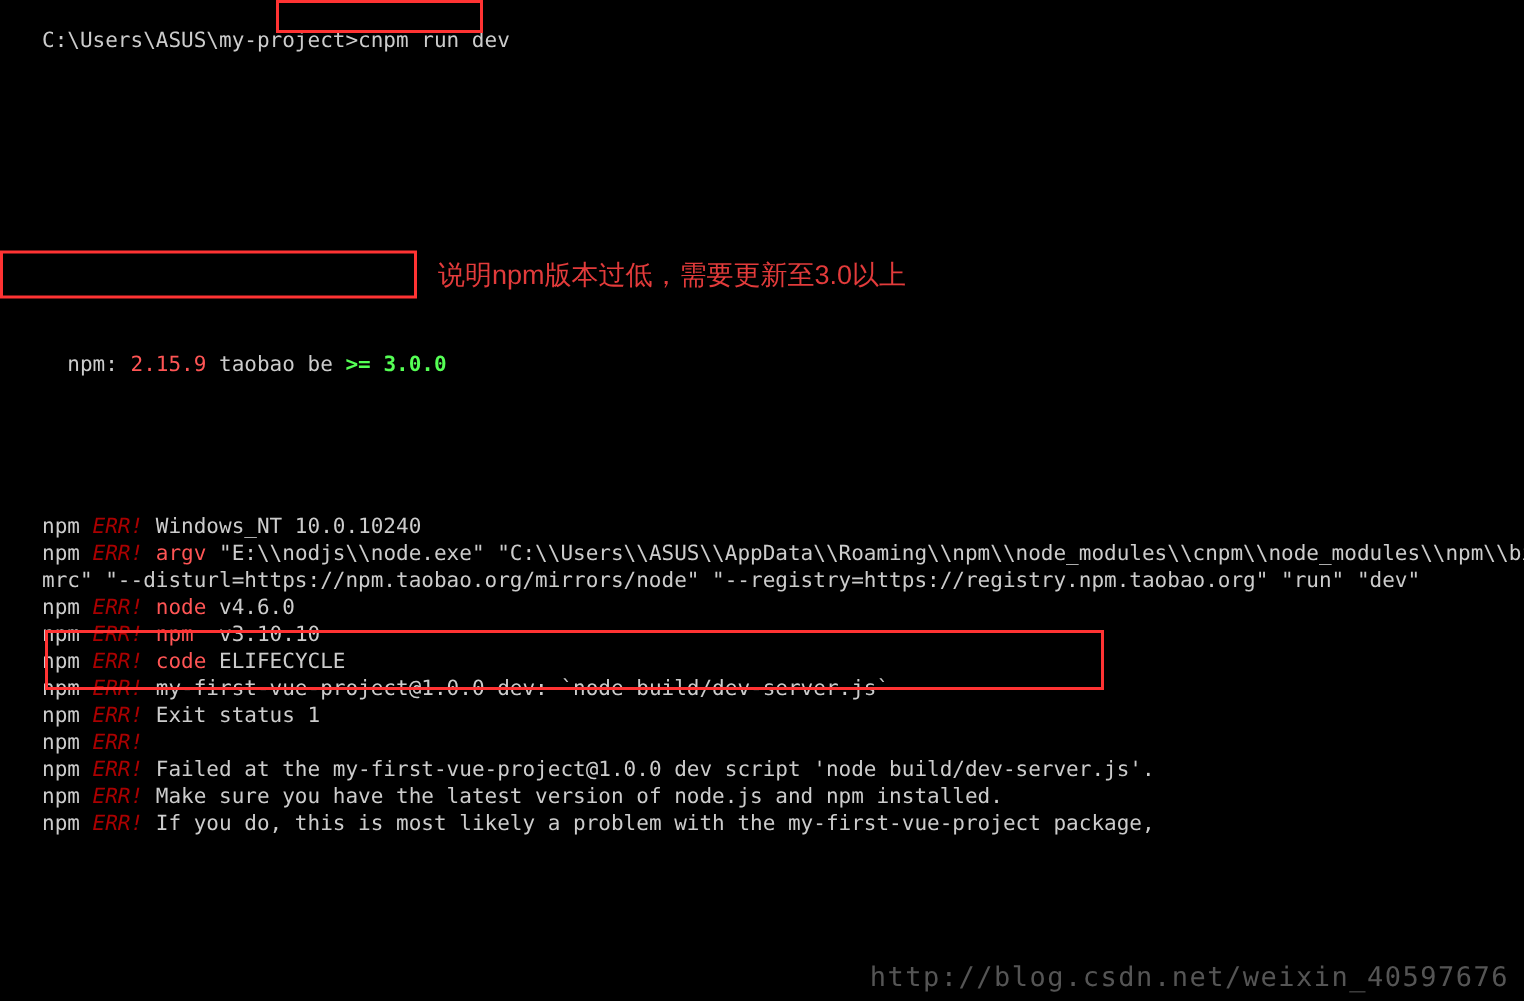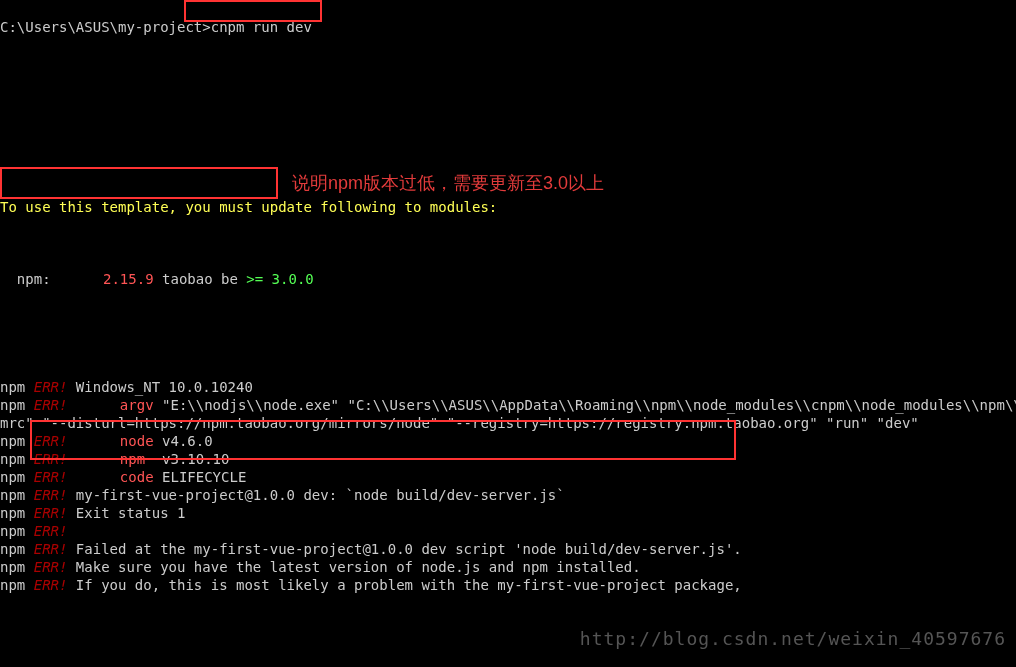--- a/index.html
+++ b/index.html
@@ -12,26 +12,26 @@
     line-height: 18px;
     width: 1016px;
     height: 667px;
     overflow: hidden;
     position: relative;
   }
   .term {
     white-space: pre;
     position: relative;
   }
-  .line { display: block; }
+  .line { display: block; padding-left: 28px; }
   .white { color: #cccccc; }
   .yellow { color: #ffff55; }
-  .red { color: #ff5555; margin-left: 44px; }
+  .red { color: #ff5555; }
   .darkred { color: #aa0000; font-style: italic; }
-  .green { color: #55ff55; }
+  .green { color: #55ff55; font-weight: bold; }
   .box {
     position: absolute;
     border: 2px solid #ff3333;
     pointer-events: none;
     box-sizing: border-box;
   }
   .box1 { left: 184px; top: 0px; width: 138px; height: 22px; }
   .box2 { left: 0px; top: 167px; width: 278px; height: 32px; }
   .box3 { left: 30px; top: 420px; width: 706px; height: 40px; }
 
@@ -39,37 +39,36 @@
     position: absolute;
     color: #e23b3b;
     font-family: "Microsoft YaHei","SimSun",sans-serif;
     font-size: 18px;
   }
   .annot1 { left: 292px; top: 174px; }
 
   .watermark {
     position: absolute;
     right: 10px;
-    bottom: 19px;
+    bottom: 6px;
     color: #555;
     font-family: "Consolas", monospace;
     font-size: 18px;
     letter-spacing: 1px;
   }
 </style>
 </head>
 <body>
 
 <div class="term">
 <span class="line"><span class="white">C:\Users\ASUS\my-project&gt;</span><span class="white">cnpm run dev</span></span>
 <span class="line"> </span>
 <span class="line"> </span>
 <span class="line"> </span>
 <span class="line"> </span>
-<span class="line yellow">To use this template, you must update following to modules:</span>
 <span class="line"> </span>
 <span class="line"><span class="white">  npm: </span><span class="red">2.15.9</span><span class="white"> taobao be </span><span class="green">&gt;= 3.0.0</span></span>
 <span class="line"> </span>
 <span class="line"> </span>
 <div id="err-block"><span class="line"><span class="white">npm </span><span class="darkred">ERR!</span><span class="white"> Windows_NT 10.0.10240</span></span><span class="line"><span class="white">npm </span><span class="darkred">ERR!</span><span class="red"> argv</span><span class="white"> "E:\\nodjs\\node.exe" "C:\\Users\\ASUS\\AppData\\Roaming\\npm\\node_modules\\cnpm\\node_modules\\npm\\bin\\npm-cli</span></span><span class="line"><span class="white">mrc"</span><span class="white"> "--disturl=https://npm.taobao.org/mirrors/node" "--registry=https://registry.npm.taobao.org" "run" "dev"</span></span><span class="line"><span class="white">npm </span><span class="darkred">ERR!</span><span class="red"> node</span><span class="white"> v4.6.0</span></span><span class="line"><span class="white">npm </span><span class="darkred">ERR!</span><span class="red"> npm </span><span class="white"> v3.10.10</span></span><span class="line"><span class="white">npm </span><span class="darkred">ERR!</span><span class="red"> code</span><span class="white"> ELIFECYCLE</span></span><span class="line"><span class="white">npm </span><span class="darkred">ERR!</span><span class="white"> my-first-vue-project@1.0.0 dev: `node build/dev-server.js`</span></span><span class="line"><span class="white">npm </span><span class="darkred">ERR!</span><span class="white"> Exit status 1</span></span><span class="line"><span class="white">npm </span><span class="darkred">ERR!</span><span class="white"></span></span><span class="line"><span class="white">npm </span><span class="darkred">ERR!</span><span class="white"> Failed at the my-first-vue-project@1.0.0 dev script 'node build/dev-server.js'.</span></span><span class="line"><span class="white">npm </span><span class="darkred">ERR!</span><span class="white"> Make sure you have the latest version of node.js and npm installed.</span></span><span class="line"><span class="white">npm </span><span class="darkred">ERR!</span><span class="white"> If you do, this is most likely a problem with the my-first-vue-project package,</span></span><span class="line"></span></div>
 
 </div>
 
 <div class="box box1"></div>
 <div class="box box2"></div>

